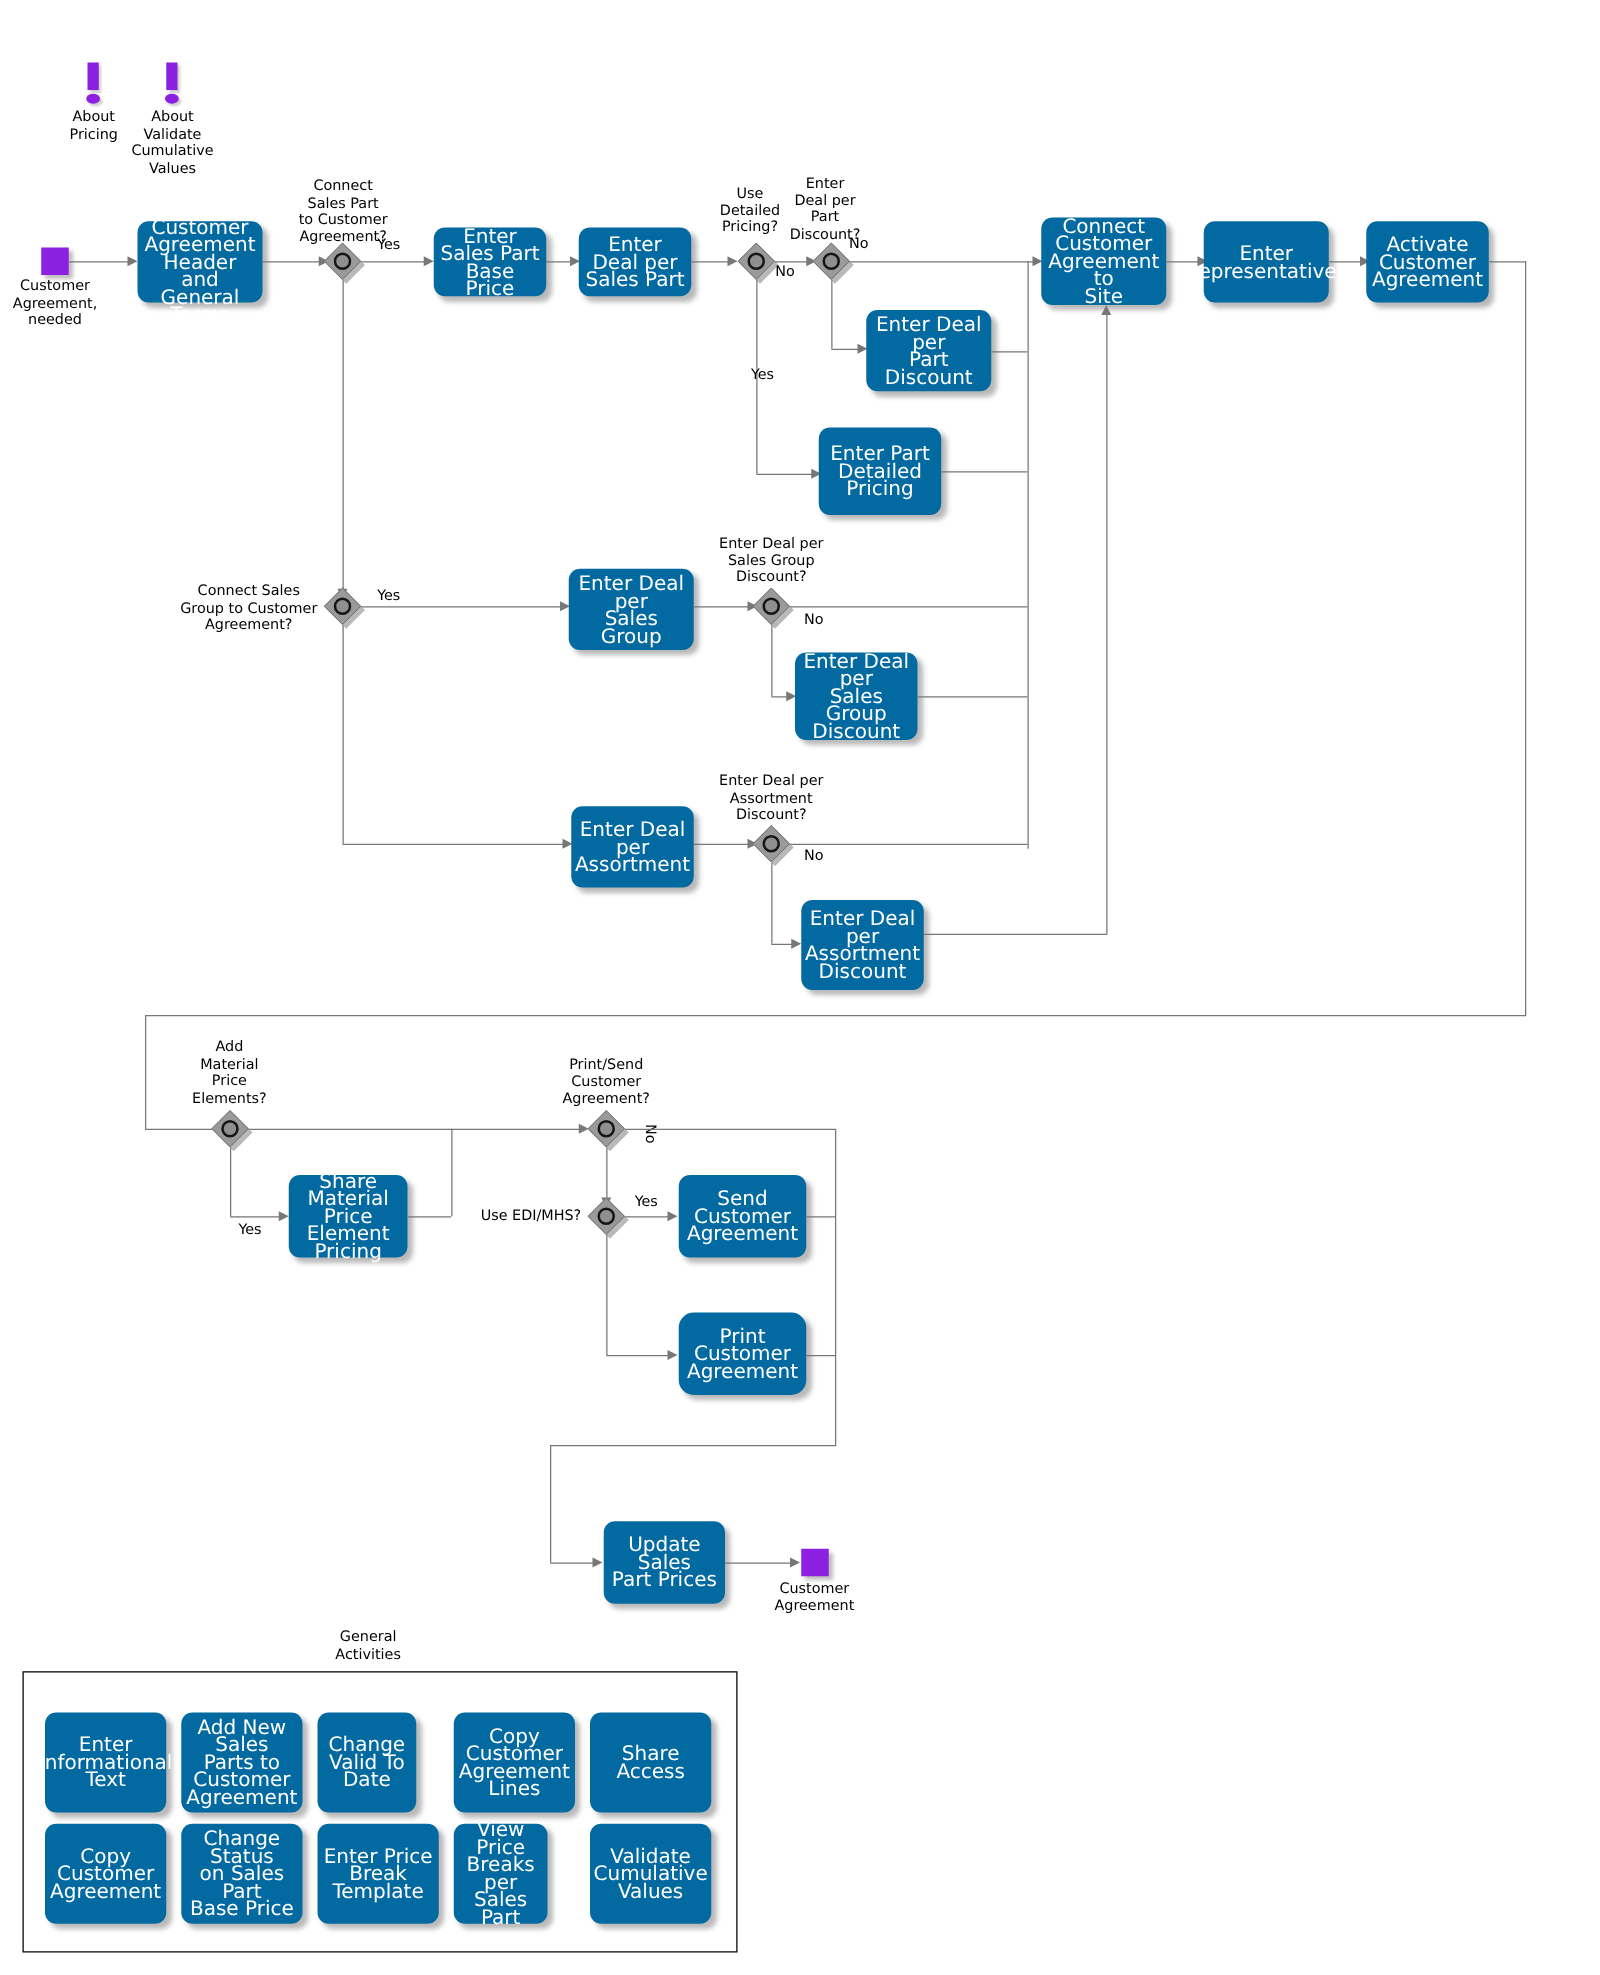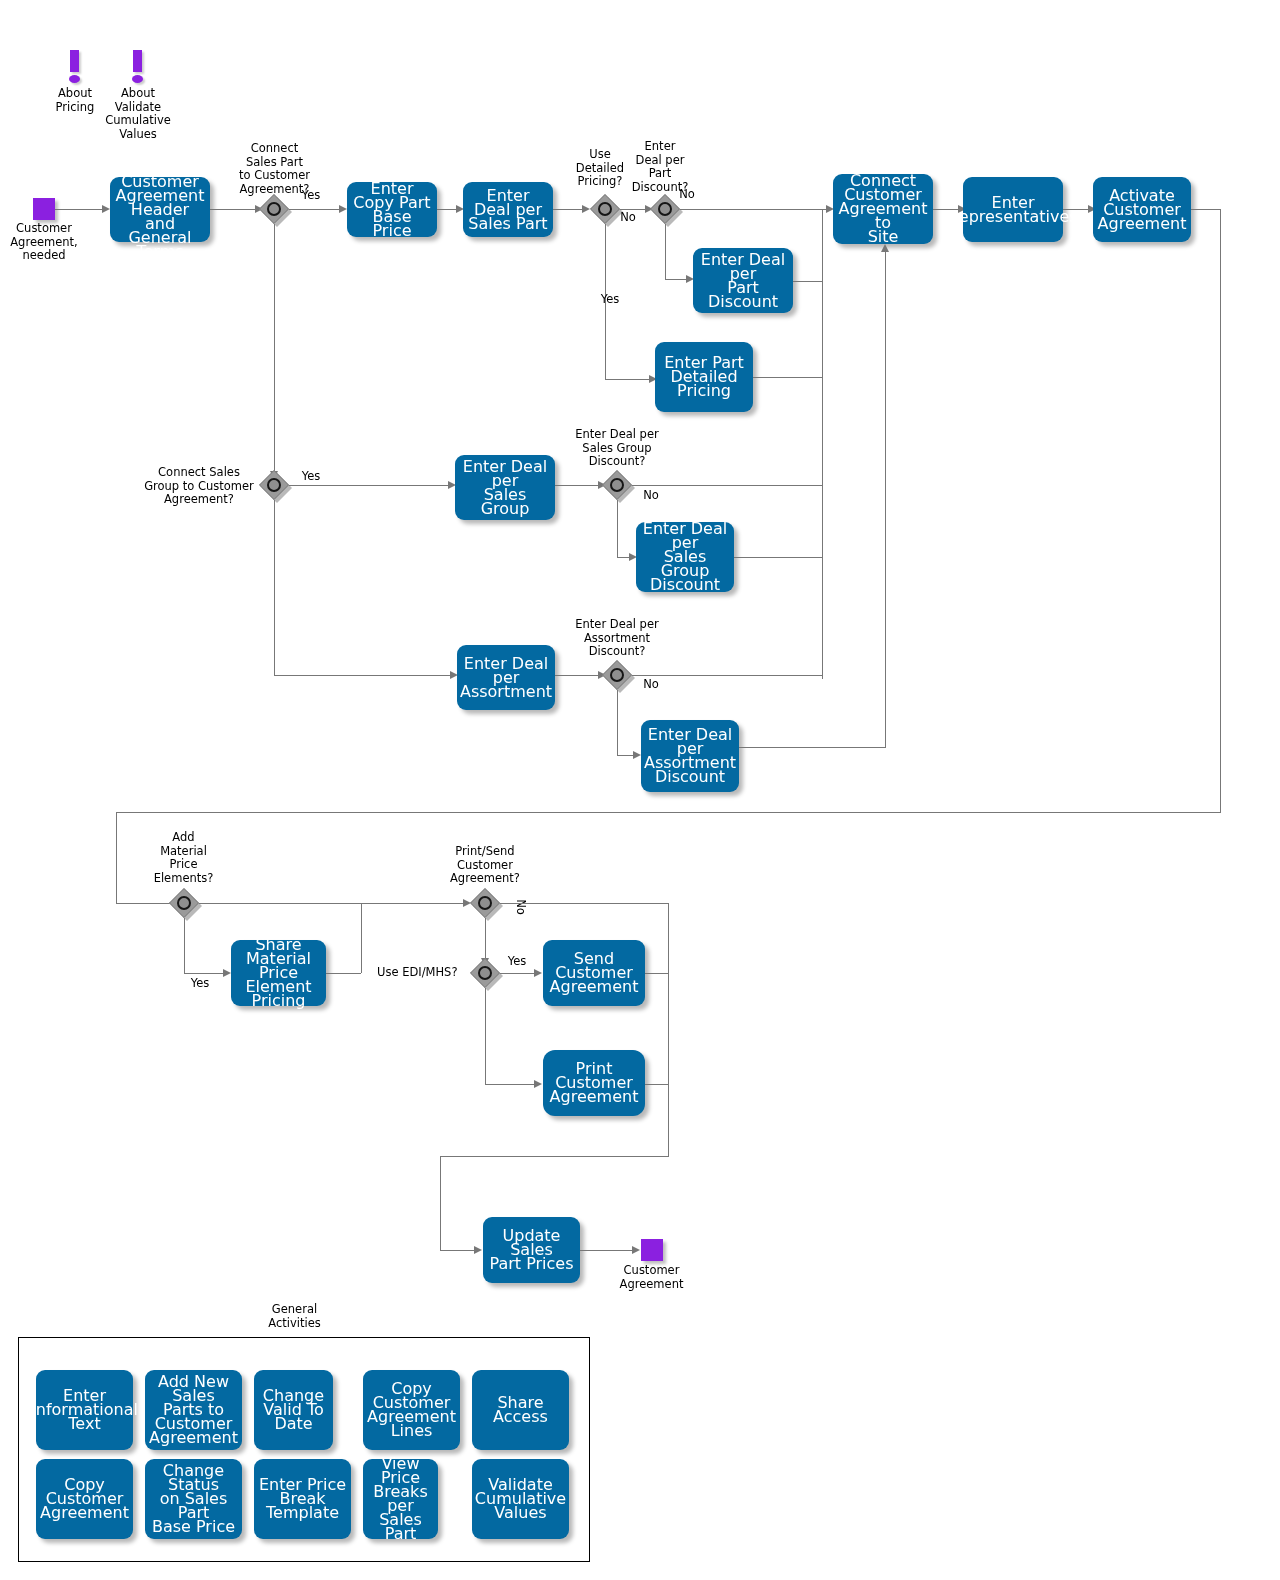--- a/index.html
+++ b/index.html
@@ -103,21 +103,21 @@
       <div class="circ"></div>
   </div>
   <div class="lbl" style="left: 296px; top: 189px; width: 30px; white-space: pre-line;">Yes</div>
 
   <div class="ln lnh" style="left:289px;top:209px;width:54px;"></div>
   <div class="arr r" style="left:339px;top:204.5px;"></div>
 
   <div class="ln lnv" style="left:274px;top:224px;height:254px;"></div>
   <div class="arr d" style="left:269.5px;top:471px;"></div>
 
-  <div class="task" style="left: 347px; top: 182px; width: 90px; height: 55px; white-space: pre-line;">Enter Copy Part
+  <div class="task" style="left: 347px; top: 182px; width: 90px; height: 55px; white-space: pre-line;">Enter Sales Part
 Base Price</div>
   <div class="ln lnh" style="left:437px;top:209px;width:23px;"></div>
   <div class="arr r" style="left:456px;top:204.5px;"></div>
 
   <div class="task" style="left: 463px; top: 182px; width: 90px; height: 55px; white-space: pre-line;">Enter Deal per
 Sales Part</div>
   <div class="ln lnh" style="left:553px;top:209px;width:33px;"></div>
   <div class="arr r" style="left:582px;top:204.5px;"></div>
 
   <div class="lbl" style="left: 566px; top: 148px; width: 68px; white-space: pre-line;">Use
@@ -293,21 +293,21 @@
       <div class="circ"></div>
   </div>
   <div class="lbl rot" style="left: 527px; top: 895px; width: 24px; white-space: pre-line;">No</div>
 
   <div class="ln lnh" style="left:500px;top:903px;width:168px;"></div>
   <div class="ln lnv" style="left:668px;top:903px;height:253px;"></div>
 
   <div class="ln lnv" style="left:485px;top:918px;height:46px;"></div>
   <div class="arr d" style="left:480.5px;top:958px;"></div>
 
-  <div class="lbl" style="left: 377px; top: 966px; width: 88px; text-align: left; white-space: pre-line;">Use EDI/MHS?</div>
+  <div class="lbl" style="left: 377px; top: 966px; width: 88px; text-align: right; white-space: pre-line;">Use EDI/MHS?</div>
   <div class="gw" style="left:470px;top:958px;">
     <div class="dshadow"></div>
       <div class="dia"></div>
       <div class="circ"></div>
   </div>
   <div class="lbl" style="left: 502px; top: 955px; width: 30px; white-space: pre-line;">Yes</div>
 
   <div class="ln lnh" style="left:500px;top:973px;width:38px;"></div>
   <div class="arr r" style="left:534px;top:968.5px;"></div>
 

